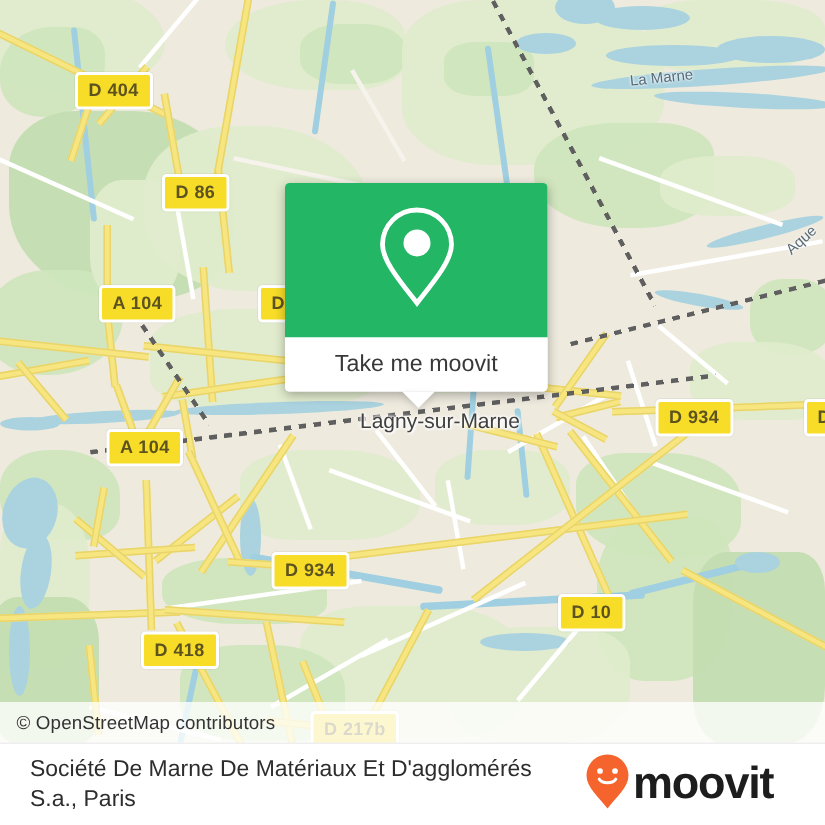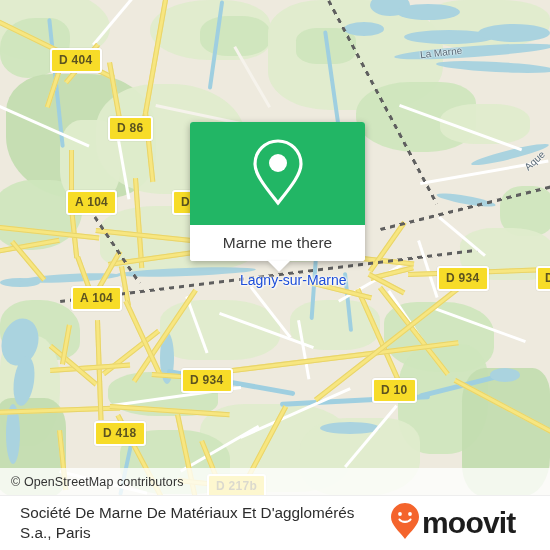--- a/index.html
+++ b/index.html
@@ -58,21 +58,21 @@
     font-weight: bold;
     line-height: 1;
     padding: 4px 7px 5px 7px;
     white-space: nowrap;
     box-shadow: 0 0 0 .5px rgba(0,0,0,.06);
     letter-spacing: .3px;
   }
 
   .place-label {
     position: absolute;
-    color: #1d4ed8;
+    color: #404040;
     font-size: 14px;
     white-space: nowrap;
     text-shadow: 0 0 3px #fff, 0 0 3px #fff, 0 0 2px #fff, 1px 1px 2px #fff;
   }
   .water-label {
     position: absolute;
     color: #5a6b78;
     font-size: 10px;
     white-space: nowrap;
     font-style: normal;
@@ -306,37 +306,37 @@
     <div class="water-label" style="left:523px;top:155px;transform:rotate(-42deg);">Aque</div>
 
     <div class="shield" style="left:50px;top:48px;">D 404</div>
     <div class="shield" style="left:108px;top:116px;">D 86</div>
     <div class="shield" style="left:66px;top:190px;">A 104</div>
     <div class="shield" style="left:172px;top:190px;z-index:5;">D 86</div>
     <div class="shield" style="left:71px;top:286px;">A 104</div>
     <div class="shield" style="left:437px;top:266px;">D 934</div>
     <div class="shield" style="left:536px;top:266px;">D</div>
     <div class="shield" style="left:181px;top:368px;">D 934</div>
-    <div class="shield" style="left:372px;top:378px;">D 10</div>
+    <div class="shield" style="left:372px;top:396px;">D 10</div>
     <div class="shield" style="left:85px;top:421px;margin-left:9px;">D 418</div>
     <div class="shield" style="left:207px;top:474px;">D 217b</div>
 
     <div class="place-label" style="left:240px;top:272px;z-index:20;">Lagny-sur-Marne</div>
 
     <div id="popup">
       <div id="popup-top">
         <span>
           <svg width="58" height="70" viewBox="0 0 58 70" aria-hidden="true">
             <path d="M29 4 C16.3 4 6 14.3 6 27 C6 38 18 52 29 66 C40 52 52 38 52 27 C52 14.3 41.7 4 29 4 Z" fill="none" stroke="#ffffff" stroke-width="3.2"></path>
             <circle cx="29" cy="26" r="9" fill="#ffffff"></circle>
           </svg>
         </span>
       </div>
       <div id="popup-foot">
-        <span>Marne me there</span>
+        <span>Take me moovit</span>
       </div>
       <div id="popup-tail"></div>
     </div>
 
     <div id="attrib">
       <span>© OpenStreetMap contributors</span>
     </div>
   </div>
 
   <div id="footer">

